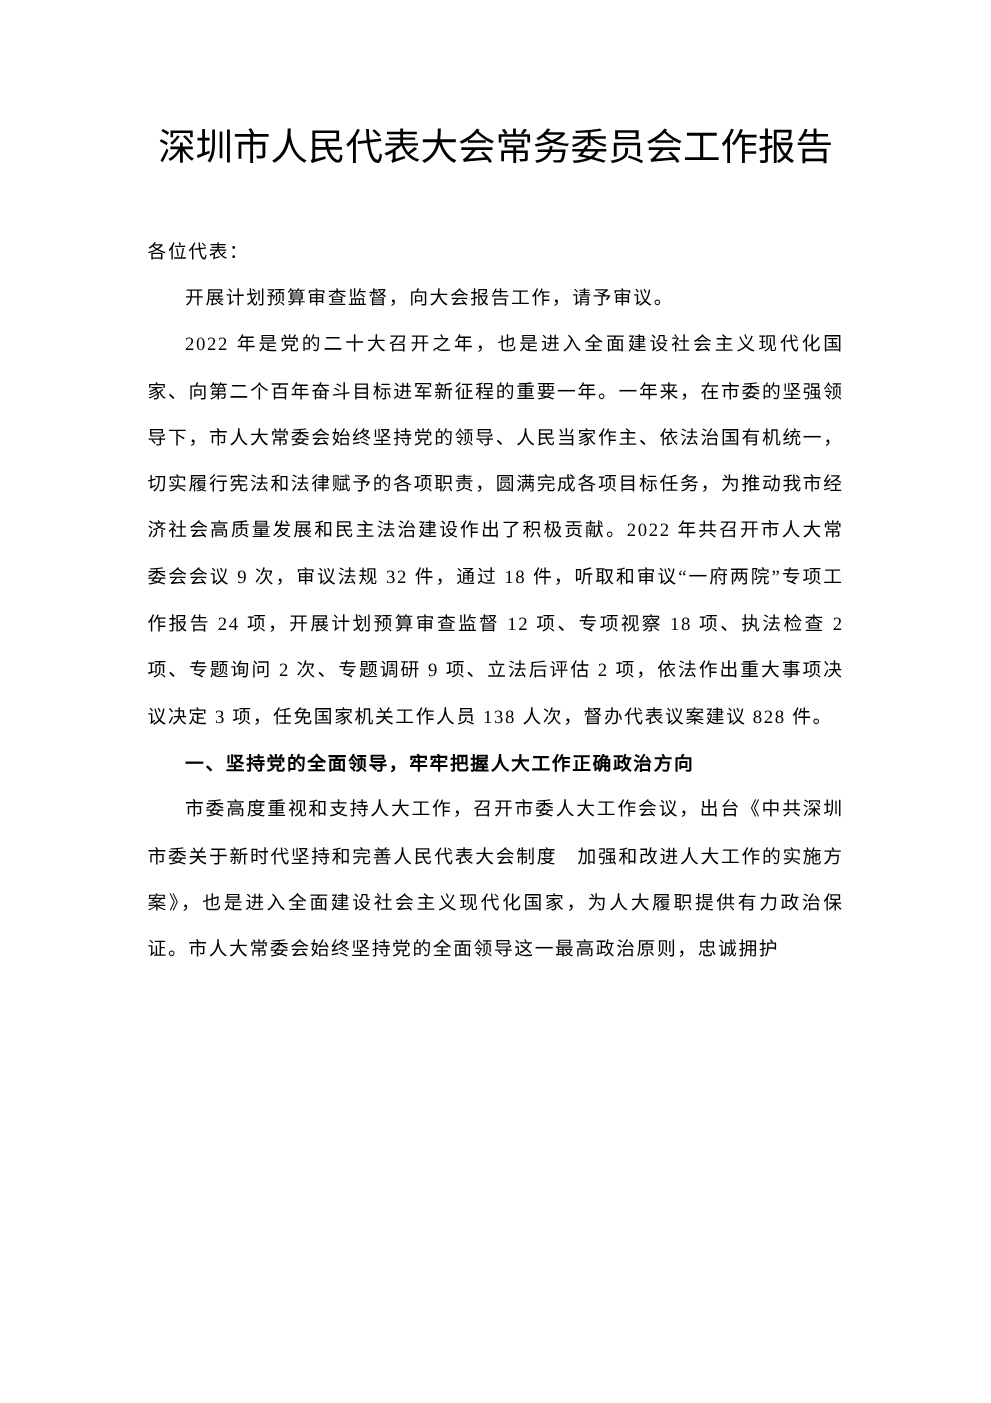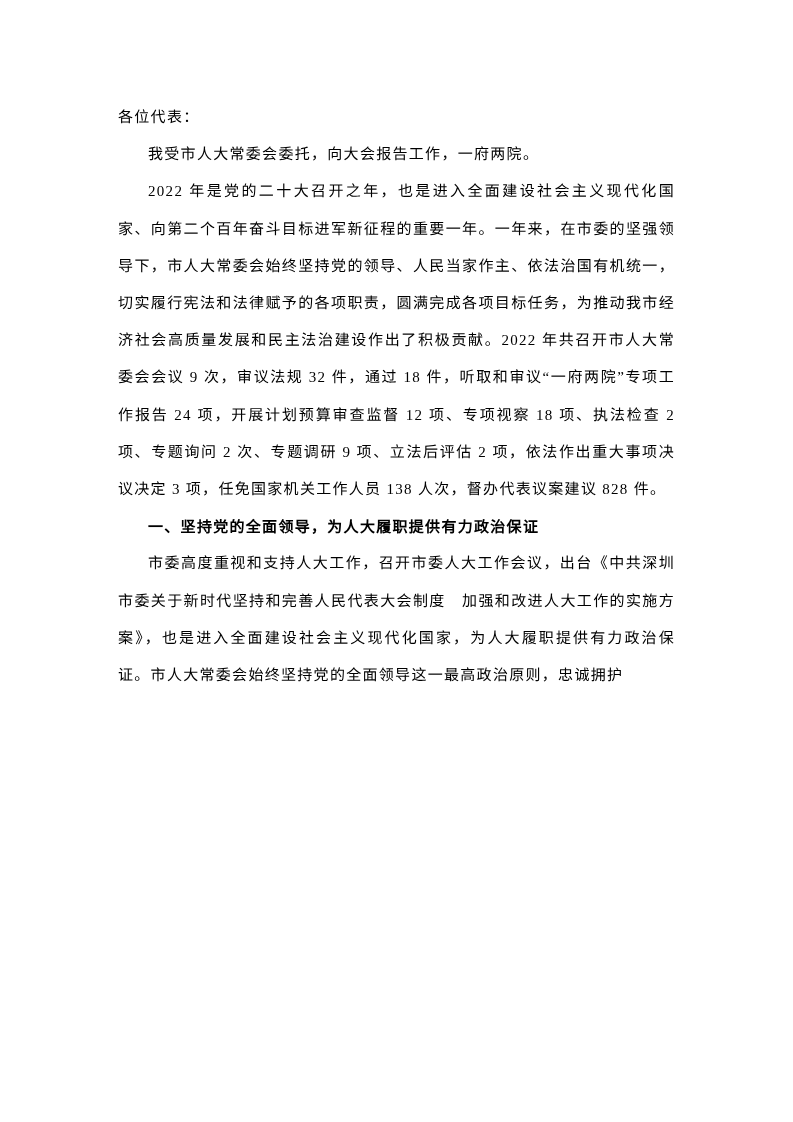--- a/index.html
+++ b/index.html
@@ -47,26 +47,27 @@
   }
   .oneline {
     white-space: nowrap;
     overflow: visible;
   }
 </style>
 </head>
 <body>
 
 <div class="page">
+  <h1 class="doc-title">深圳市人民代表大会常务委员会工作报告</h1>
 
   <div class="doc-body">
     <p class="salutation">各位代表：</p>
 
-    <p class="para oneline indent">我受市人大常委会委托，向大会报告工作，一府两院。</p>
+    <p class="para oneline indent">开展计划预算审查监督，向大会报告工作，请予审议。</p>
 
 
     <p class="para indent">2022 年是党的二十大召开之年，也是进入全面建设社会主义现代化国家、向第二个百年奋斗目标进军新征程的重要一年。一年来，在市委的坚强领导下，市人大常委会始终坚持党的领导、人民当家作主、依法治国有机统一，切实履行宪法和法律赋予的各项职责，圆满完成各项目标任务，为推动我市经济社会高质量发展和民主法治建设作出了积极贡献。2022 年共召开市人大常委会会议 9 次，审议法规 32 件，通过 18 件，听取和审议“一府两院”专项工作报告 24 项，开展计划预算审查监督 12 项、专项视察 18 项、执法检查 2 项、专题询问 2 次、专题调研 9 项、立法后评估 2 项，依法作出重大事项决议决定 3 项，任免国家机关工作人员 138 人次，督办代表议案建议 828 件。</p>
 
-    <h2 class="heading indent">一、坚持党的全面领导，为人大履职提供有力政治保证</h2>
+    <h2 class="heading indent">一、坚持党的全面领导，牢牢把握人大工作正确政治方向</h2>
 
     <p class="para indent">市委高度重视和支持人大工作，召开市委人大工作会议，出台《中共深圳市委关于新时代坚持和完善人民代表大会制度　加强和改进人大工作的实施方案》，也是进入全面建设社会主义现代化国家，为人大履职提供有力政治保证。市人大常委会始终坚持党的全面领导这一最高政治原则，忠诚拥护</p>
   </div>
 </div>
 
 </body></html>

